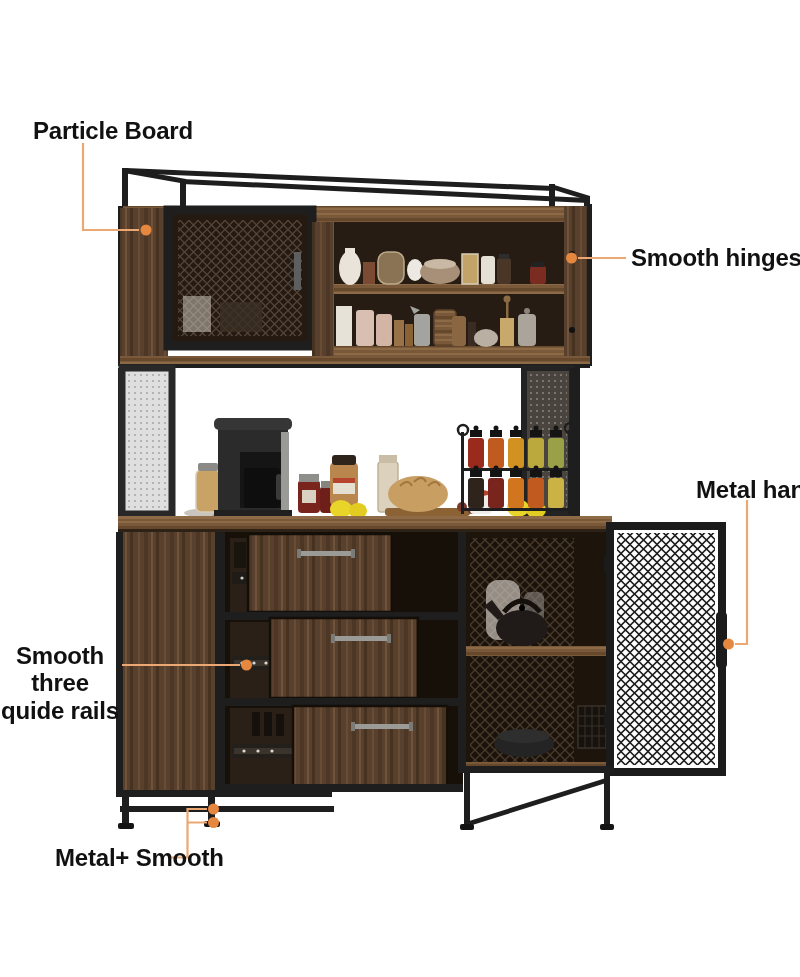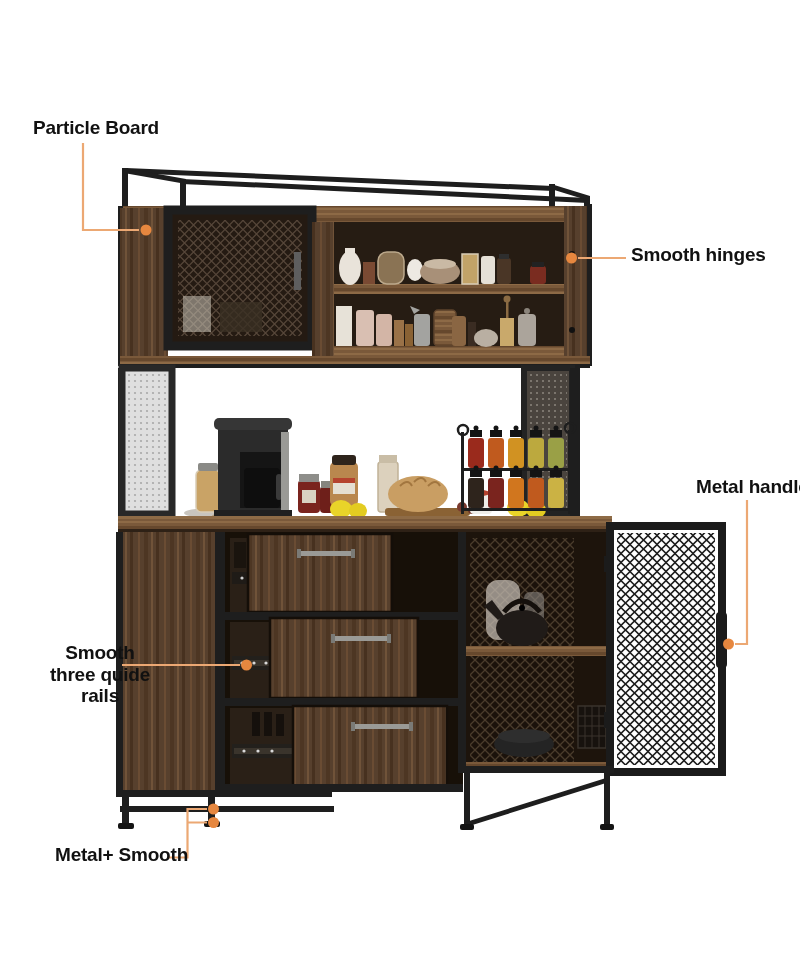--- a/index.html
+++ b/index.html
@@ -4,21 +4,21 @@
 <style>
   html,body{margin:0;padding:0;background:#ffffff;}
   .stage{
     position:relative;width:800px;height:977px;background:#ffffff;overflow:hidden;
     font-family:"Liberation Sans", sans-serif;
   }
   .stage svg{position:absolute;left:0;top:0;}
   .callout{
     position:absolute;z-index:3;
     font-family:"Liberation Sans", sans-serif;
-    font-weight:700;font-size:19px;line-height:1.14;
+    font-weight:700;font-size:24px;line-height:1.14;
     color:#111111;letter-spacing:-0.2px;white-space:nowrap;
   }
   .callout.wrap{white-space:normal;text-align:center;}
 </style>
 </head>
 <body>
 
 <div class="stage">
 
   <svg width="800" height="977" viewBox="0 0 800 977">
@@ -382,20 +382,20 @@
 
   <div class="callout" style="left:33px;top:117px;">
     <span>Particle Board</span>
   </div>
   <div class="callout" style="left:631px;top:244px;">
     <span>Smooth hinges</span>
   </div>
   <div class="callout" style="left:696px;top:476px;">
     <span>Metal handle</span>
   </div>
-  <div class="callout wrap" style="left:0px;top:642px;width:120px;padding-left:40px;">
+  <div class="callout wrap" style="left:0px;top:642px;width:120px;">
     <span>Smooth three quide rails</span>
   </div>
   <div class="callout" style="left:55px;top:844px;">
     <span>Metal+ Smooth</span>
   </div>
 
 </div>
 
 </body></html>

